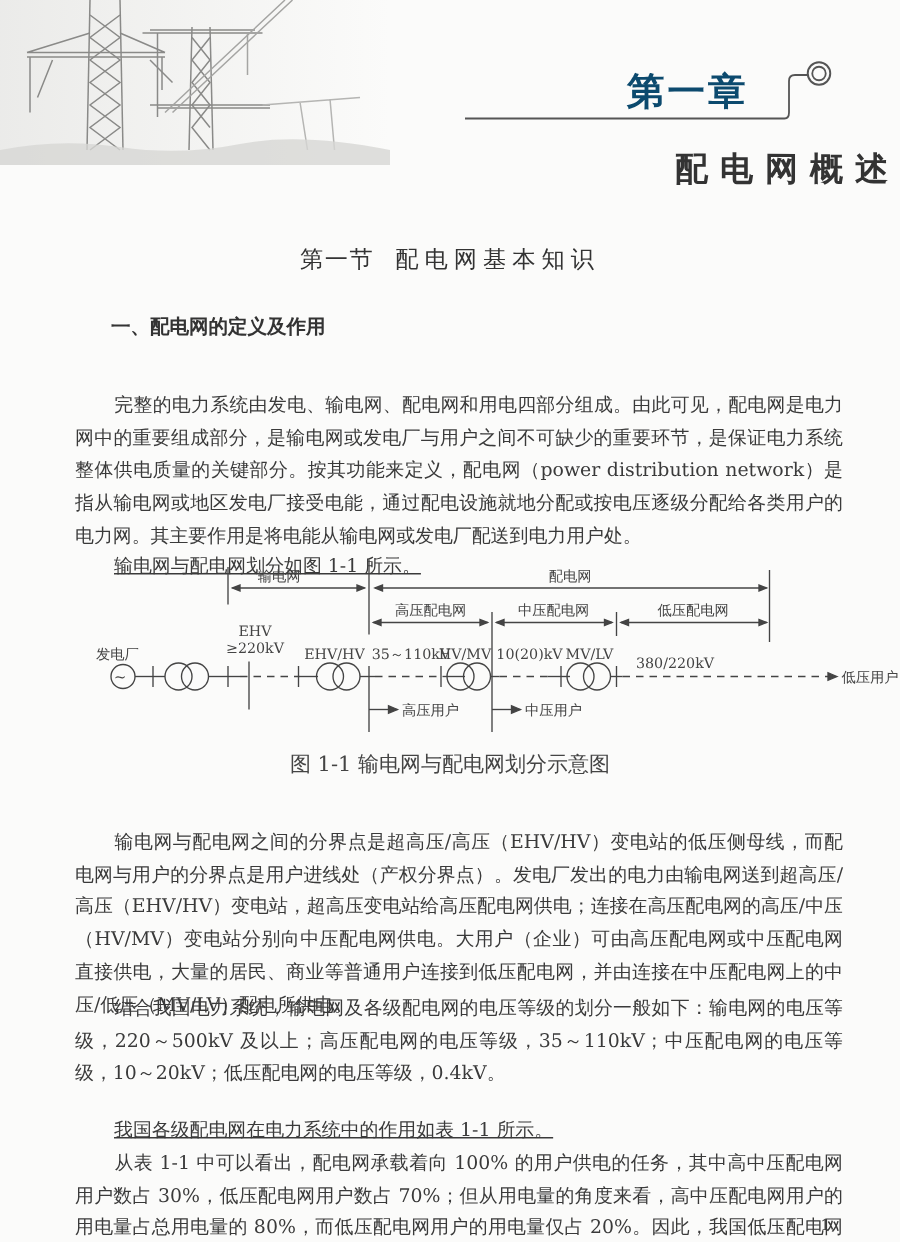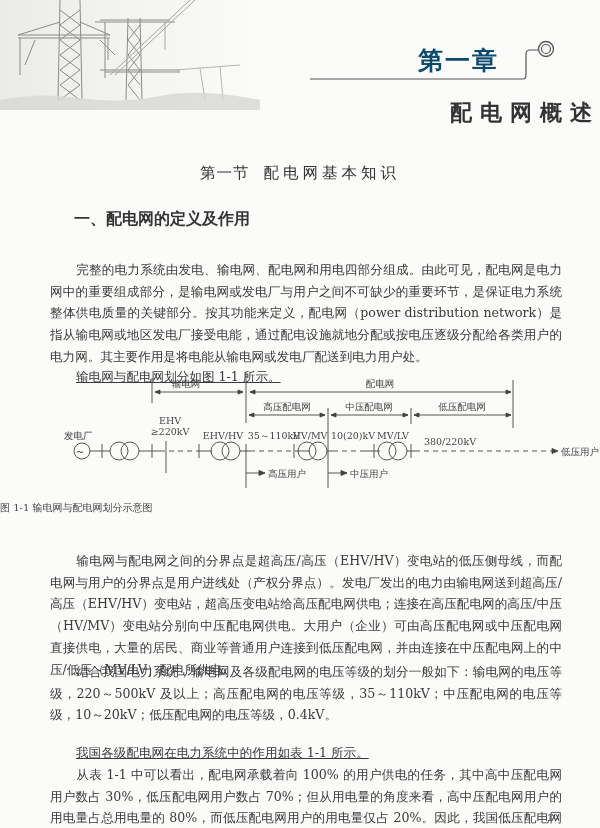--- a/index.html
+++ b/index.html
@@ -23,34 +23,34 @@
   }
   .section {
     position: absolute; left: 0; top: 163px; width: 600px; text-align: center;
     font-family: "DejaVu Sans", sans-serif;
     font-size: 15.5px; color: #333; word-spacing: 10px;
   }
   .section .s1 { letter-spacing: 1px; }
   .section .s2 { letter-spacing: 4px; margin-left: 14px; }
   .subhead {
     position: absolute; left: 74px; top: 209px;
-    font-size: 16px; font-weight: bold; color: #333;
+    font-size: 13px; font-weight: bold; color: #333;
   }
   .para {
     position: absolute; left: 50px; width: 512px;
     font-size: 12.6px; line-height: 21.7px; color: #3a3a3a;
     text-align: justify;
     margin-top: 25px;
   }
   .para .indent { display: inline-block; width: 26px; }
   .diagram { position: absolute; left: 60px; top: 368px; width: 540px; height: 130px; }
   .diagram text { font-family: "DejaVu Serif", serif; fill: #444; }
   .caption {
-    position: absolute; left: 0; top: 501px; width: 600px; text-align: left;
-    font-size: 10px; color: #444;
+    position: absolute; left: 0; top: 501px; width: 600px; text-align: center;
+    font-size: 14px; color: #444;
   }
   .page-num { position: absolute; left: 547px; top: 812px; font-size: 10px; color: #444; }
 </style>
 </head>
 <body>
 
 <svg class="banner" viewBox="0 0 600 110">
   <defs>
     <linearGradient id="fade" x1="0" x2="1" y1="0" y2="0">
       <stop offset="0" stop-color="#e4e4e2"></stop>

